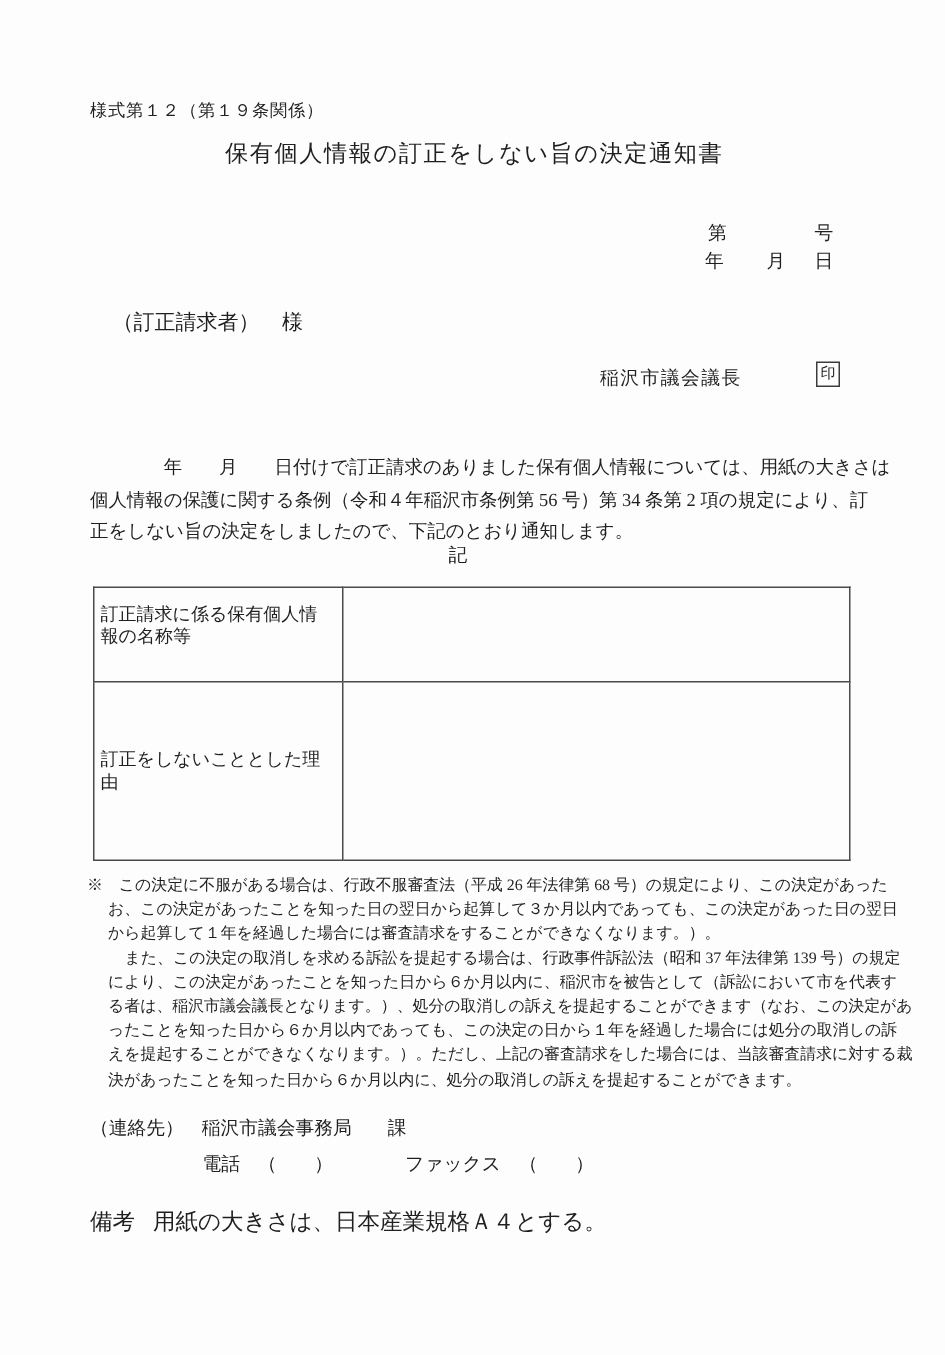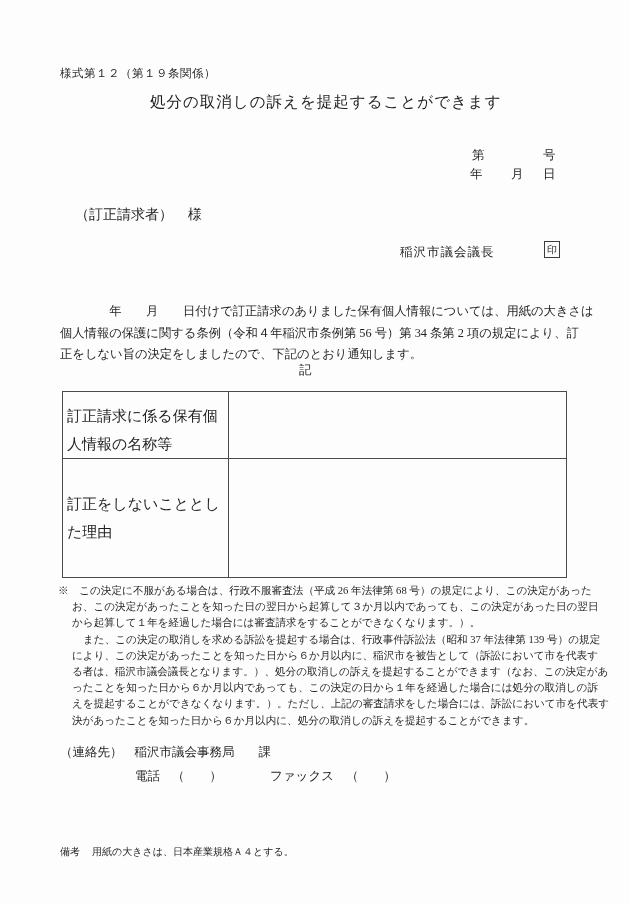--- a/index.html
+++ b/index.html
@@ -41,21 +41,21 @@
     font-size: 12.3px; line-height: 21.6px; white-space: nowrap;
   }
   .section-marker { position: absolute; left: 299px; top: 362px; font-size: 12.5px; }
 
   .main-table {
     position: absolute; left: 62px; top: 391px;
     width: 505px; border-collapse: collapse; table-layout: fixed;
   }
   .main-table td { border: 1px solid #4a4a4a; vertical-align: top; }
   .main-table .label-cell {
-    width: 166px; font-size: 15px; line-height: 28px;
+    width: 166px; font-size: 12px; line-height: 15px;
     padding: 10px 5px 0 4px;
   }
   .main-table .r1 { height: 63px; }
   .main-table .r2 { height: 119px; }
   .main-table .r2 .label-cell { vertical-align: middle; padding-top: 0; }
 
   .note {
     position: absolute; left: 58px; top: 583px;
     font-size: 10.6px; line-height: 16.2px;
   }
@@ -66,31 +66,31 @@
   .contact {
     position: absolute; left: 60px; top: 741px;
     font-size: 12.5px; line-height: 23.5px;
   }
   .contact .office { margin-left: 12px; }
   .contact .section { margin-left: 24px; }
   .contact-line2 { padding-left: 75px; }
   .contact .tel-blank, .contact .fax-blank { margin-left: 12px; }
   .contact .fax-label { margin-left: 48px; }
 
-  .remarks { position: absolute; left: 60px; top: 845px; font-size: 10px; }
+  .remarks { position: absolute; left: 60px; top: 805px; font-size: 15px; }
   .remarks .remarks-text { margin-left: 12px; }
 </style>
 </head>
 <body>
 
 <div class="page">
 
   <div class="form-number">様式第１２（第１９条関係）</div>
 
-  <div class="doc-title">処分の取消しの訴えを提起することができます</div>
+  <div class="doc-title">保有個人情報の訂正をしない旨の決定通知書</div>
 
   <span class="abs floating-label" style="left:472px; top:147px;">第</span>
   <span class="abs floating-label" style="left:543px; top:147px;">号</span>
   <span class="abs floating-label" style="left:470px; top:166px;">年</span>
   <span class="abs floating-label" style="left:511px; top:166px;">月</span>
   <span class="abs floating-label" style="left:543px; top:166px;">日</span>
 
   <div class="addressee">
     <span>（訂正請求者）</span><span class="honorific">様</span>
   </div>
@@ -120,21 +120,21 @@
     </table>
 
   <div class="note">
     <div class="note-line nl-first">※　この決定に不服がある場合は、行政不服審査法（平成 26 年法律第 68 号）の規定により、この決定があった</div>
     <div class="note-line">お、この決定があったことを知った日の翌日から起算して３か月以内であっても、この決定があった日の翌日</div>
     <div class="note-line">から起算して１年を経過した場合には審査請求をすることができなくなります。）。</div>
     <div class="note-line nl-para">また、この決定の取消しを求める訴訟を提起する場合は、行政事件訴訟法（昭和 37 年法律第 139 号）の規定</div>
     <div class="note-line">により、この決定があったことを知った日から６か月以内に、稲沢市を被告として（訴訟において市を代表す</div>
     <div class="note-line">る者は、稲沢市議会議長となります。）、処分の取消しの訴えを提起することができます（なお、この決定があ</div>
     <div class="note-line">ったことを知った日から６か月以内であっても、この決定の日から１年を経過した場合には処分の取消しの訴</div>
-    <div class="note-line">えを提起することができなくなります。）。ただし、上記の審査請求をした場合には、訴訟において市を代表す</div>
+    <div class="note-line">えを提起することができなくなります。）。ただし、上記の審査請求をした場合には、当該審査請求に対する裁</div>
     <div class="note-line">決があったことを知った日から６か月以内に、処分の取消しの訴えを提起することができます。</div>
   </div>
 
   <div class="contact">
     <div class="contact-line1">
       <span>（連絡先）</span><span class="office">稲沢市議会事務局</span><span class="section">課</span>
     </div>
     <div class="contact-line2">
       <span>電話</span><span class="tel-blank">（　　）</span><span class="fax-label">ファックス</span><span class="fax-blank">（　　）</span>
     </div>

